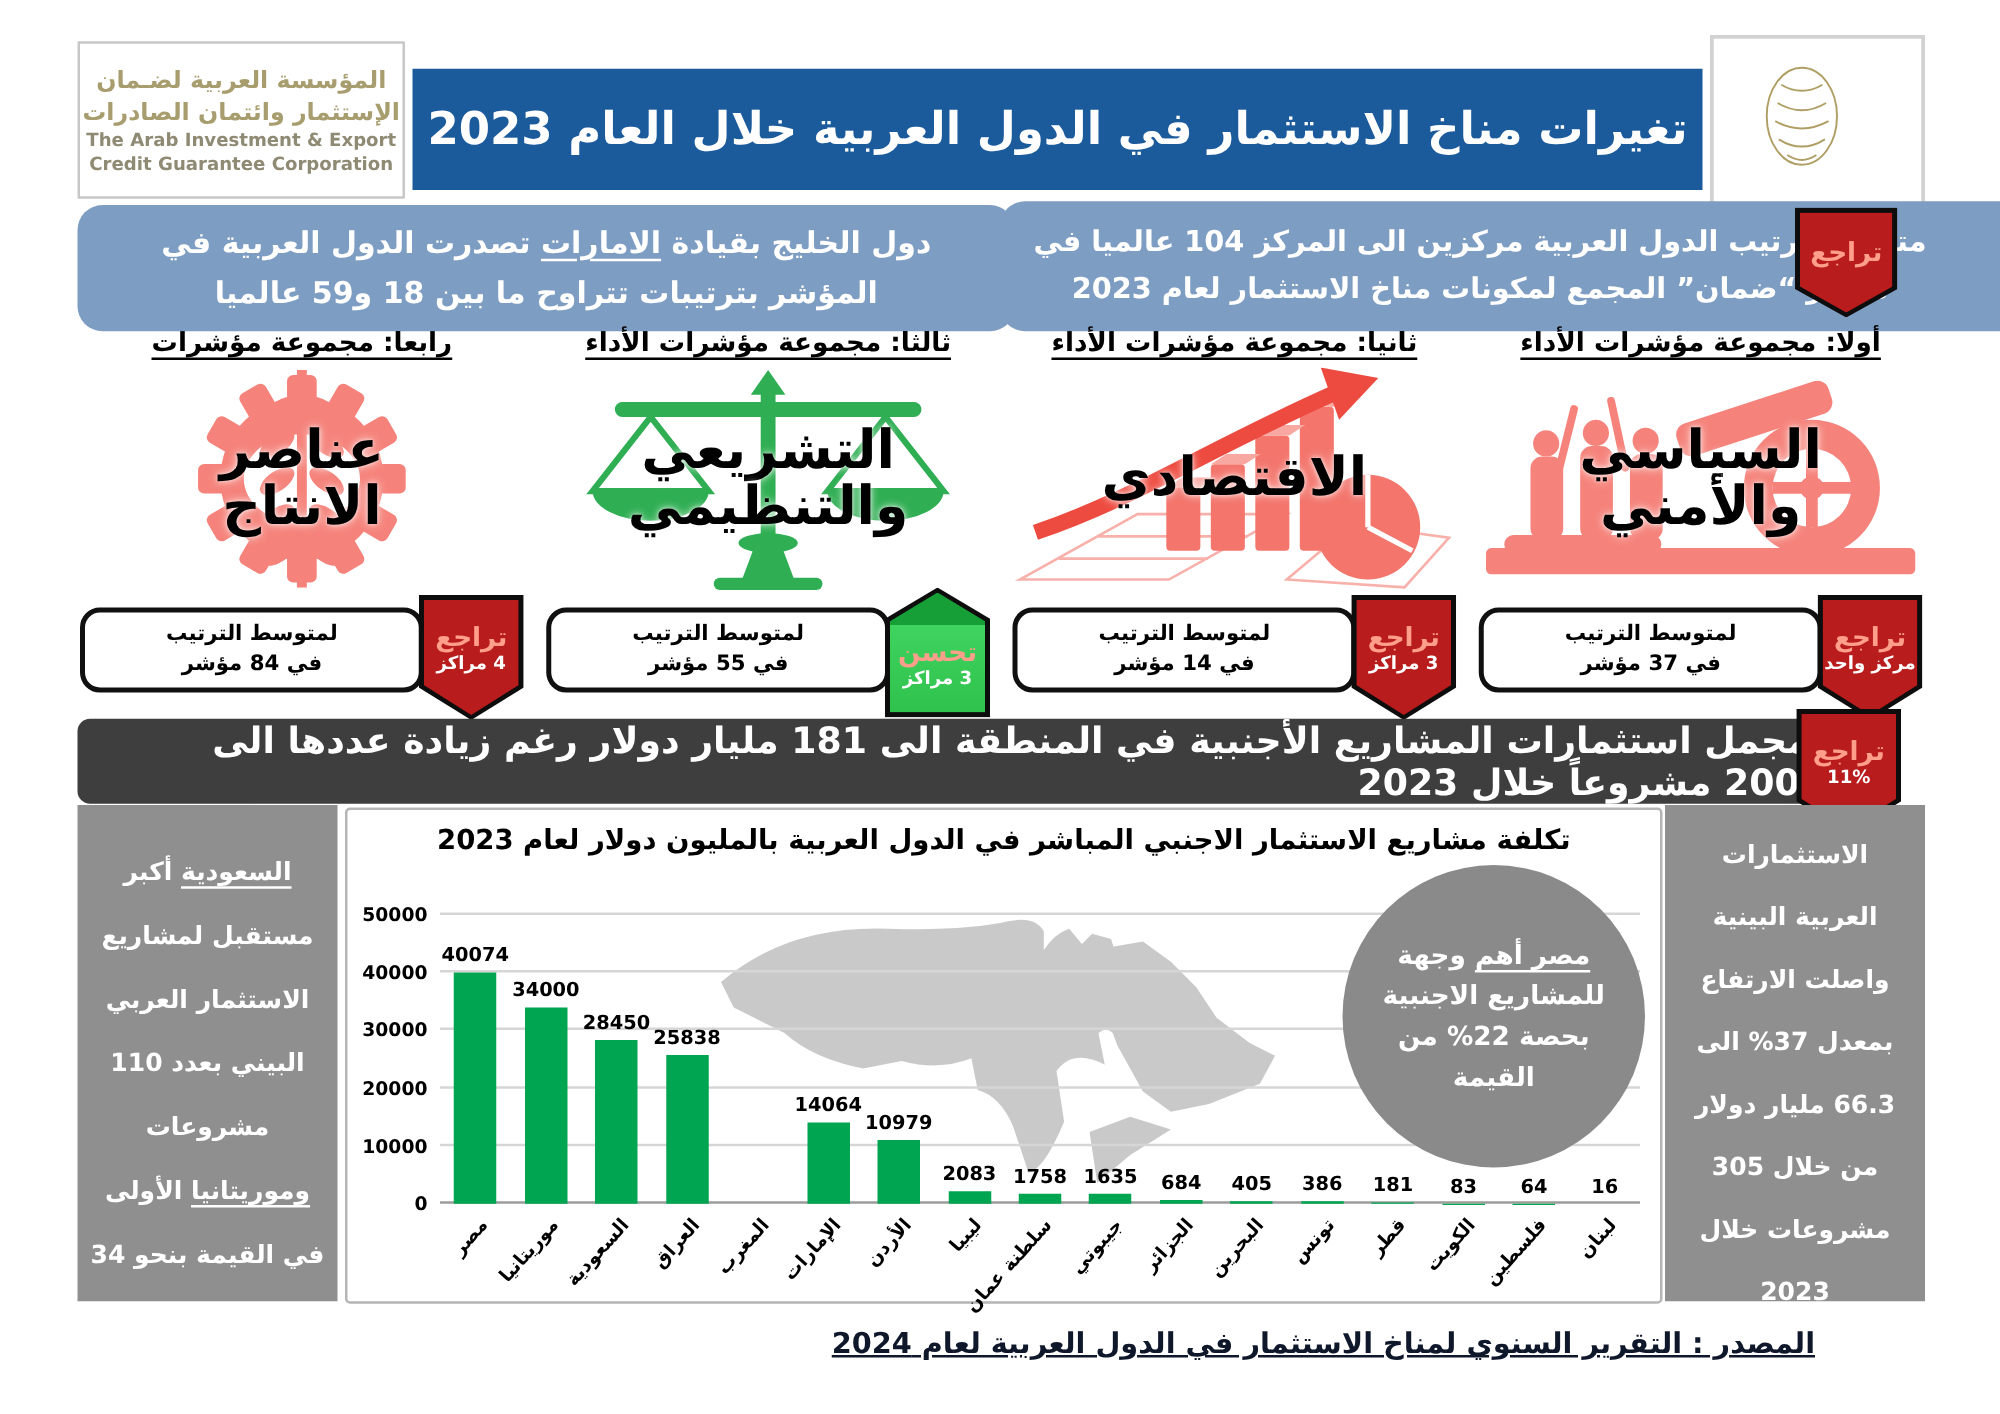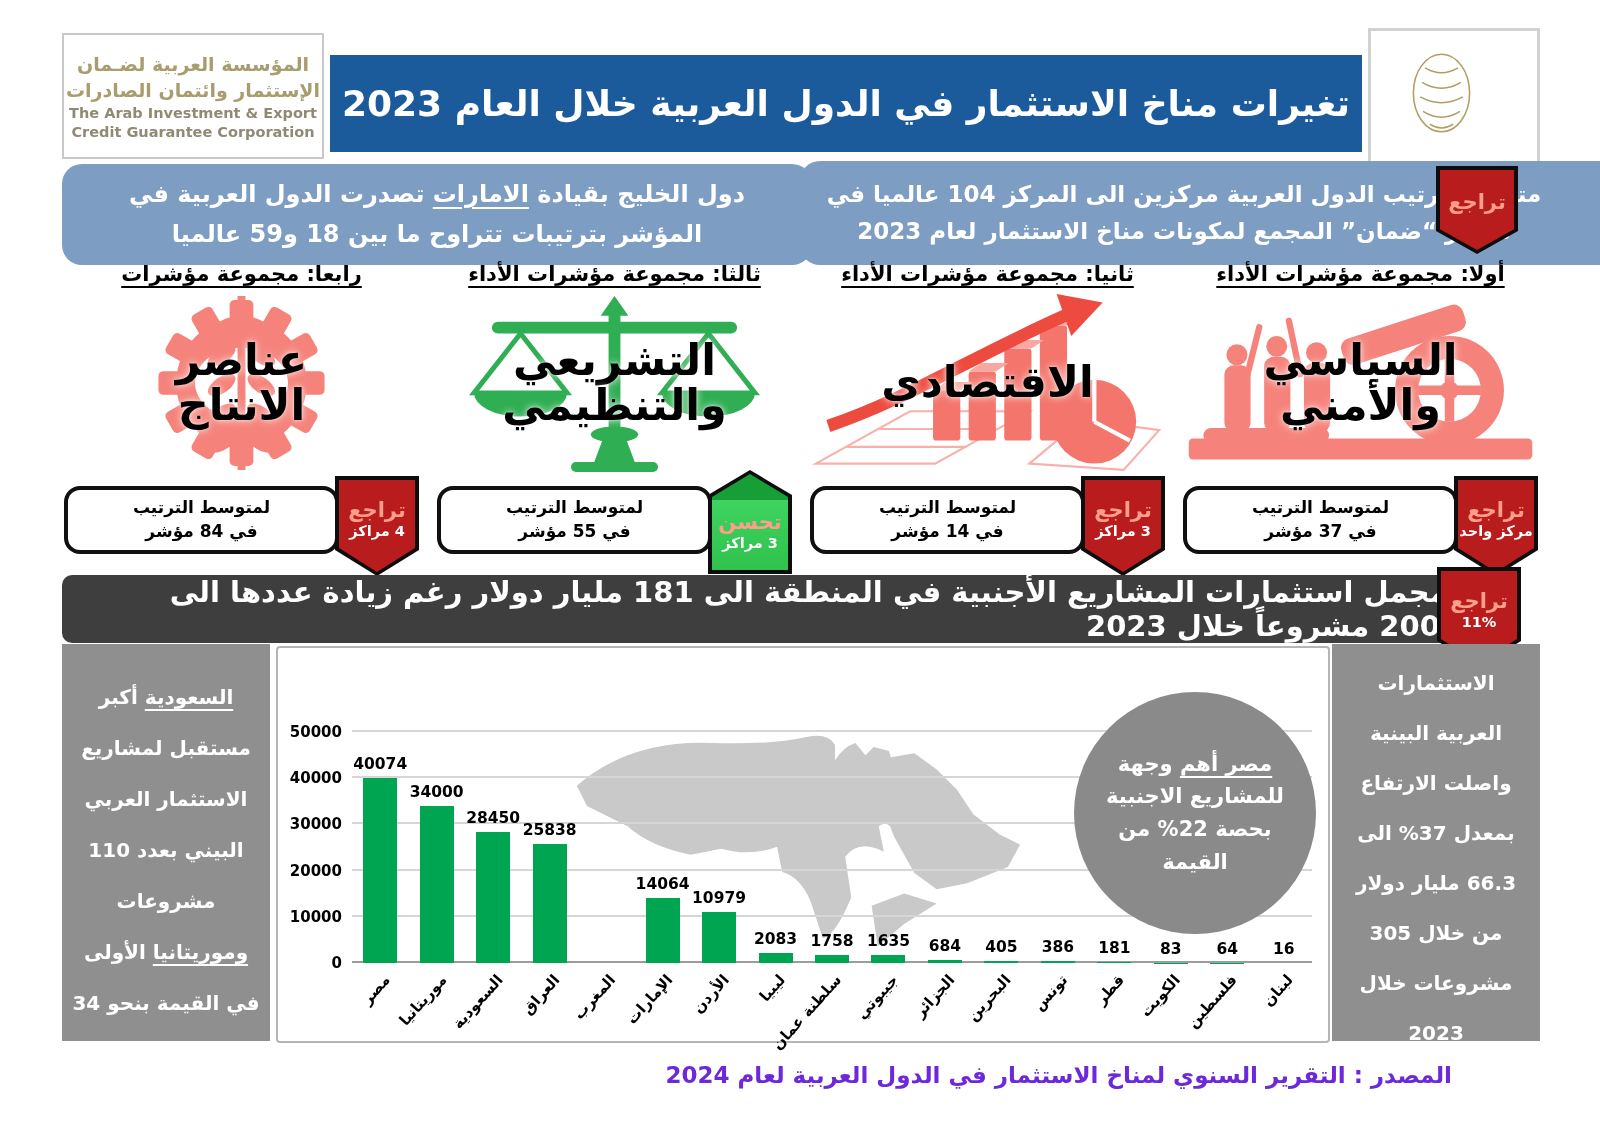--- a/index.html
+++ b/index.html
@@ -76,21 +76,21 @@
   .slot{position:absolute;top:0;bottom:0;}
   .bar{position:absolute;bottom:0;left:50%;transform:translateX(-50%);width:34px;background:#00a551;}
   .bval{position:absolute;left:-60%;width:220%;text-align:center;font-weight:bold;font-size:15.5px;}
   .xlabels{position:absolute;left:74px;right:16px;bottom:0;height:74px;}
   .xlab{position:absolute;top:4px;transform-origin:100% 0;transform:rotate(-48deg);font-weight:bold;font-size:15px;
     white-space:nowrap;direction:rtl;}
   .circle-note{position:absolute;right:12px;top:44px;width:242px;height:242px;border-radius:50%;background:#8a8a8a;
     color:#fff;font-weight:bold;font-size:21px;line-height:1.55;display:flex;align-items:center;justify-content:center;
     text-align:center;padding:24px;box-sizing:border-box;z-index:2;direction:rtl;}
 
-  .source-line{position:absolute;top:1062px;right:148px;color:#6d28d9;font-weight:bold;font-size:23px;}
+  .source-line{position:absolute;top:1062px;right:148px;color:#0f172a;font-weight:bold;font-size:23px;text-decoration:underline;}
 </style>
 </head>
 <body>
 
 <div class="page">
 
   <div class="abs logo-box">
     <div class="logo-ar">المؤسسة العربية لضـمان</div>
     <div class="logo-ar">الإستثمار وائتمان الصادرات</div>
     <div class="logo-en">The Arab Investment &amp; Export</div>
@@ -314,20 +314,21 @@
     </div>
   </div>
 
   <div class="panel panel-left">
     <span class="ul">السعودية</span><span> أكبر مستقبل لمشاريع الاستثمار العربي البيني بعدد 110 مشروعات </span><span class="ul">وموريتانيا</span><span> الأولى في القيمة بنحو 34 مليار دولار</span>
   </div>
 
   <div class="panel panel-right">الاستثمارات العربية البينية واصلت الارتفاع بمعدل 37% الى 66.3 مليار دولار من خلال 305 مشروعات خلال 2023</div>
 
   <div class="chart-box">
+    <div class="chart-title">تكلفة مشاريع الاستثمار الاجنبي المباشر في الدول العربية بالمليون دولار لعام 2023</div>
     <svg class="map-svg" viewBox="0 0 520 300" preserveAspectRatio="xMidYMid meet">
       <g fill="#c9c9c9">
         <path d="M8,100 Q60,55 140,58 Q200,60 235,52 Q255,48 262,60 L262,75 Q270,62 282,58 L292,70 L300,62 L315,66 L322,90 L330,120 L322,150 Q315,132 305,140 L310,165 Q285,152 272,170 L278,210 Q262,248 250,250 L238,214 Q228,190 210,185 L205,160 Q180,170 150,162 L120,168 Q80,160 58,140 L18,120 Z"></path>
         <path d="M300,75 L340,68 L362,84 L382,104 L398,128 L424,148 L444,158 L432,180 L392,196 L362,202 L340,186 L320,150 L305,110 Z"></path>
         <path d="M298,218 L330,206 L362,216 L330,236 L304,258 Z"></path>
       </g>
     </svg>
     <div class="plot" id="plot">
         <div class="gridline zero" style="bottom: 0%;"></div>
         <div class="ylab" style="bottom: 0%;">0</div>

